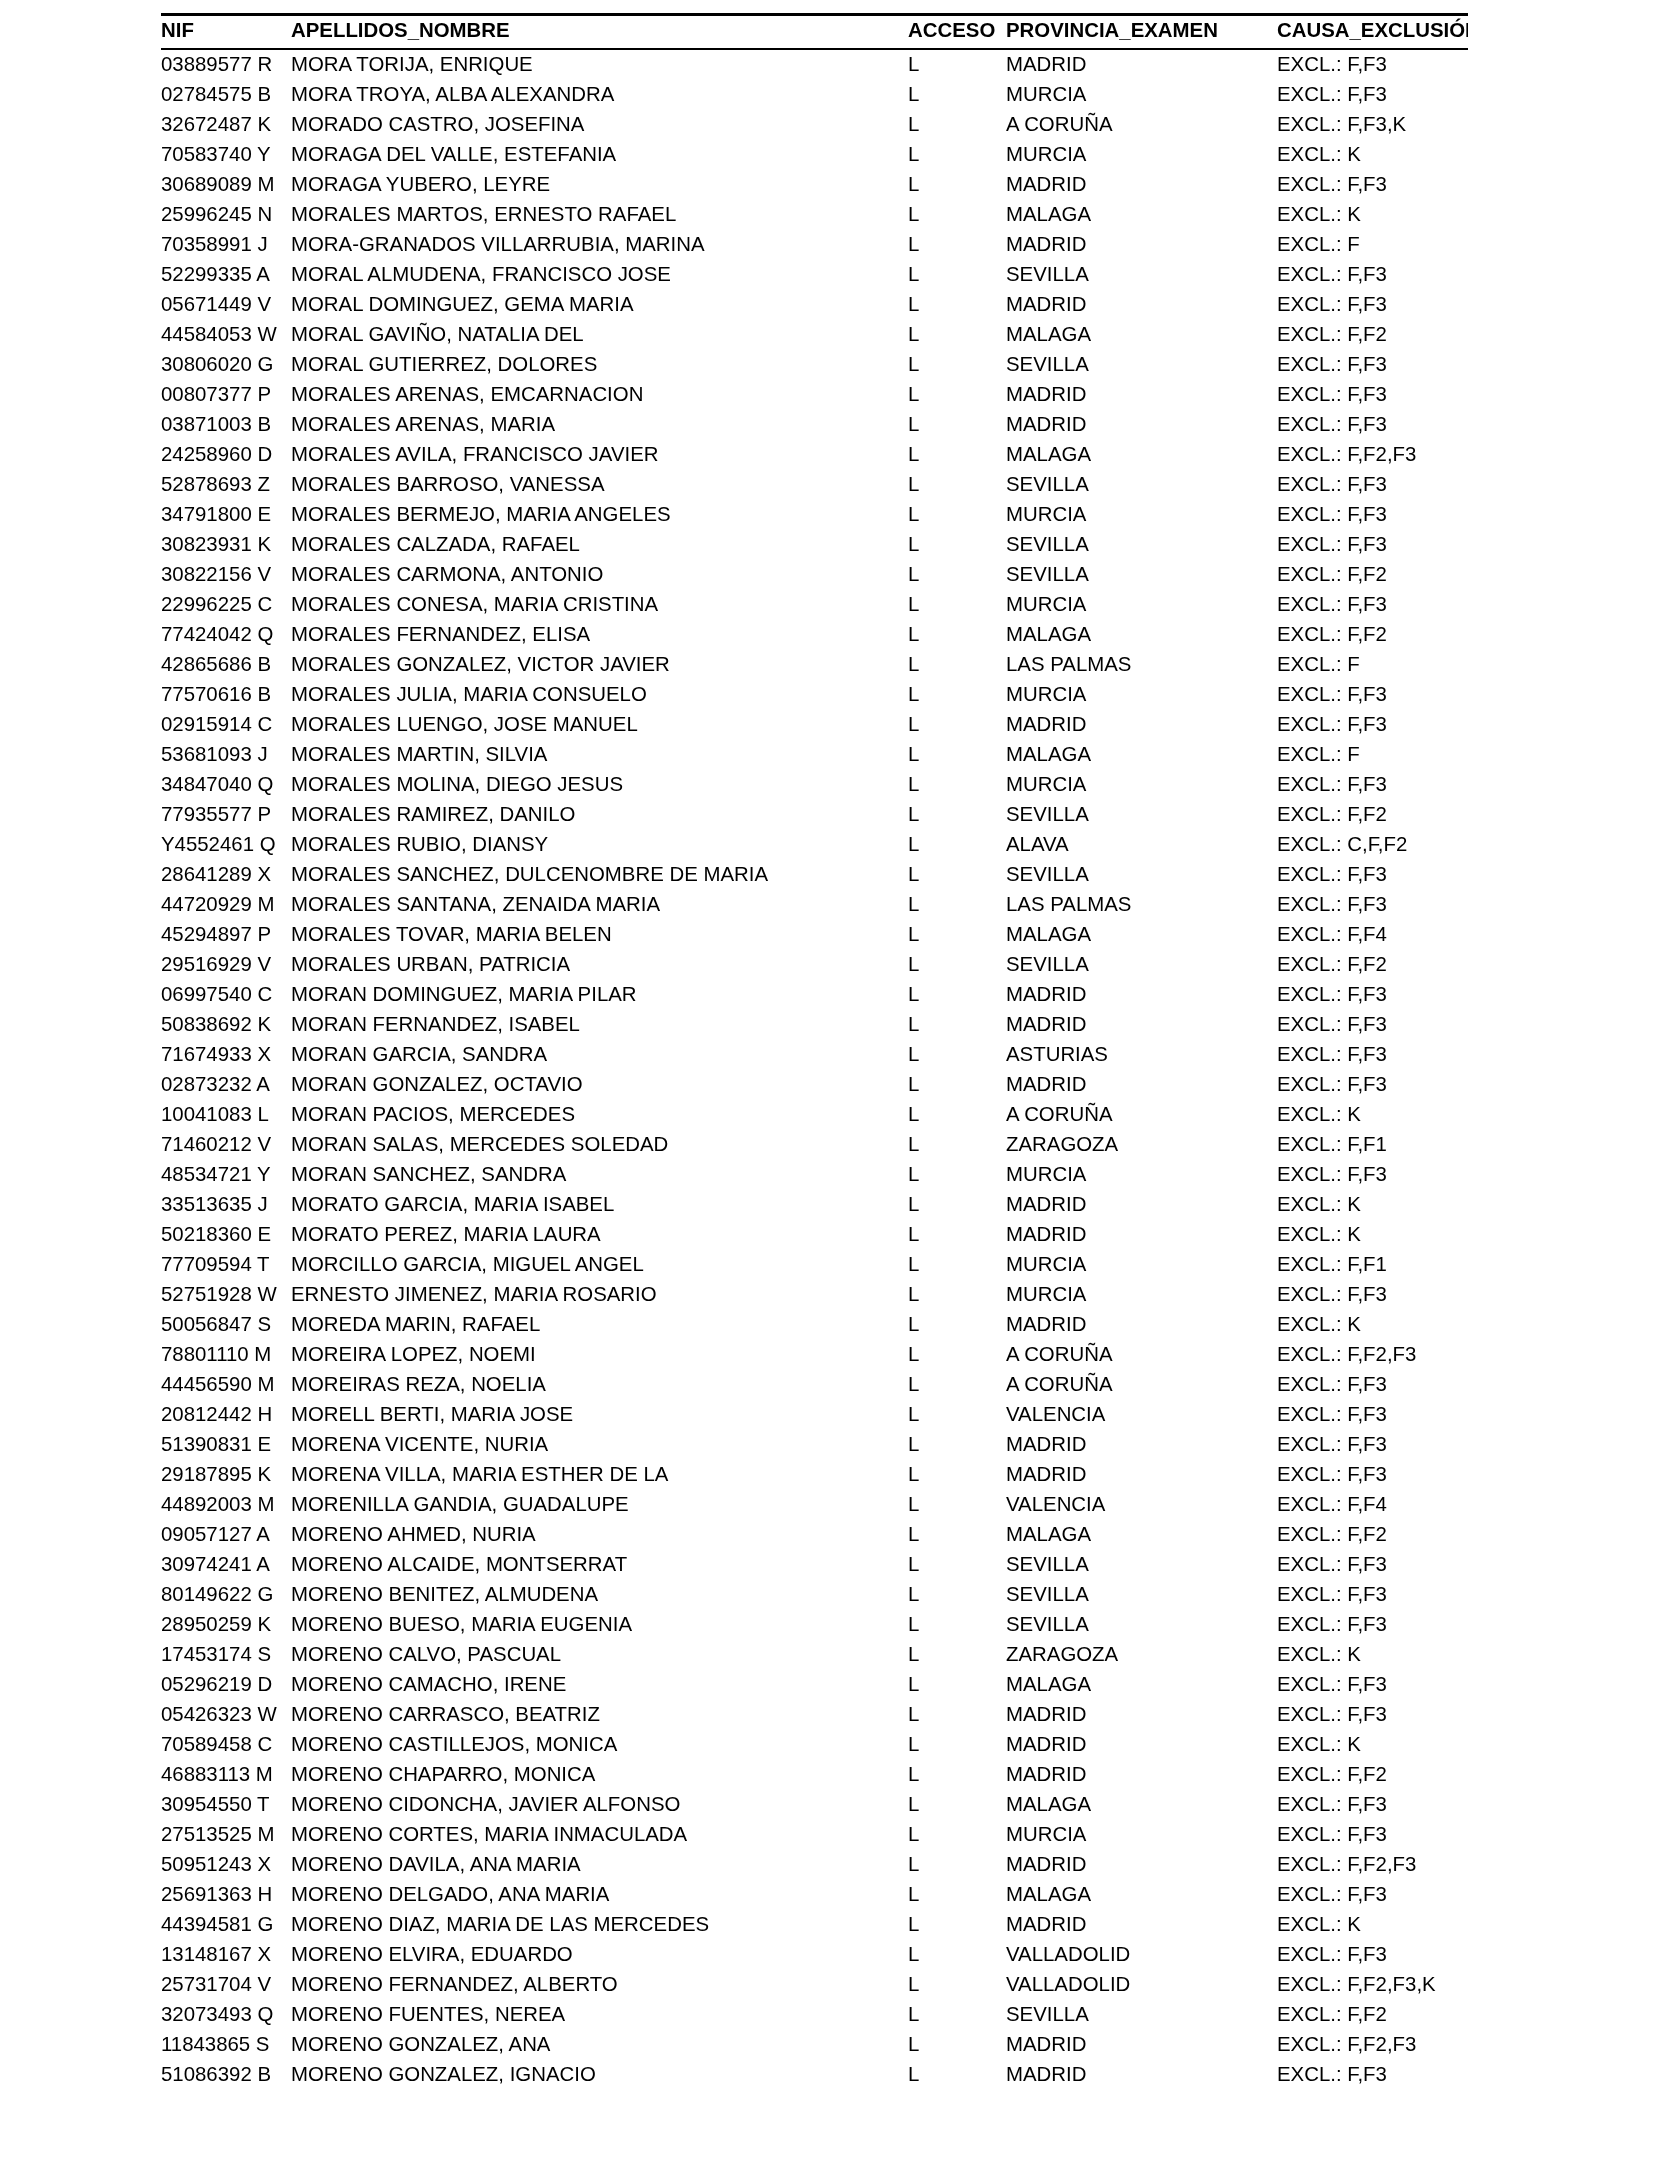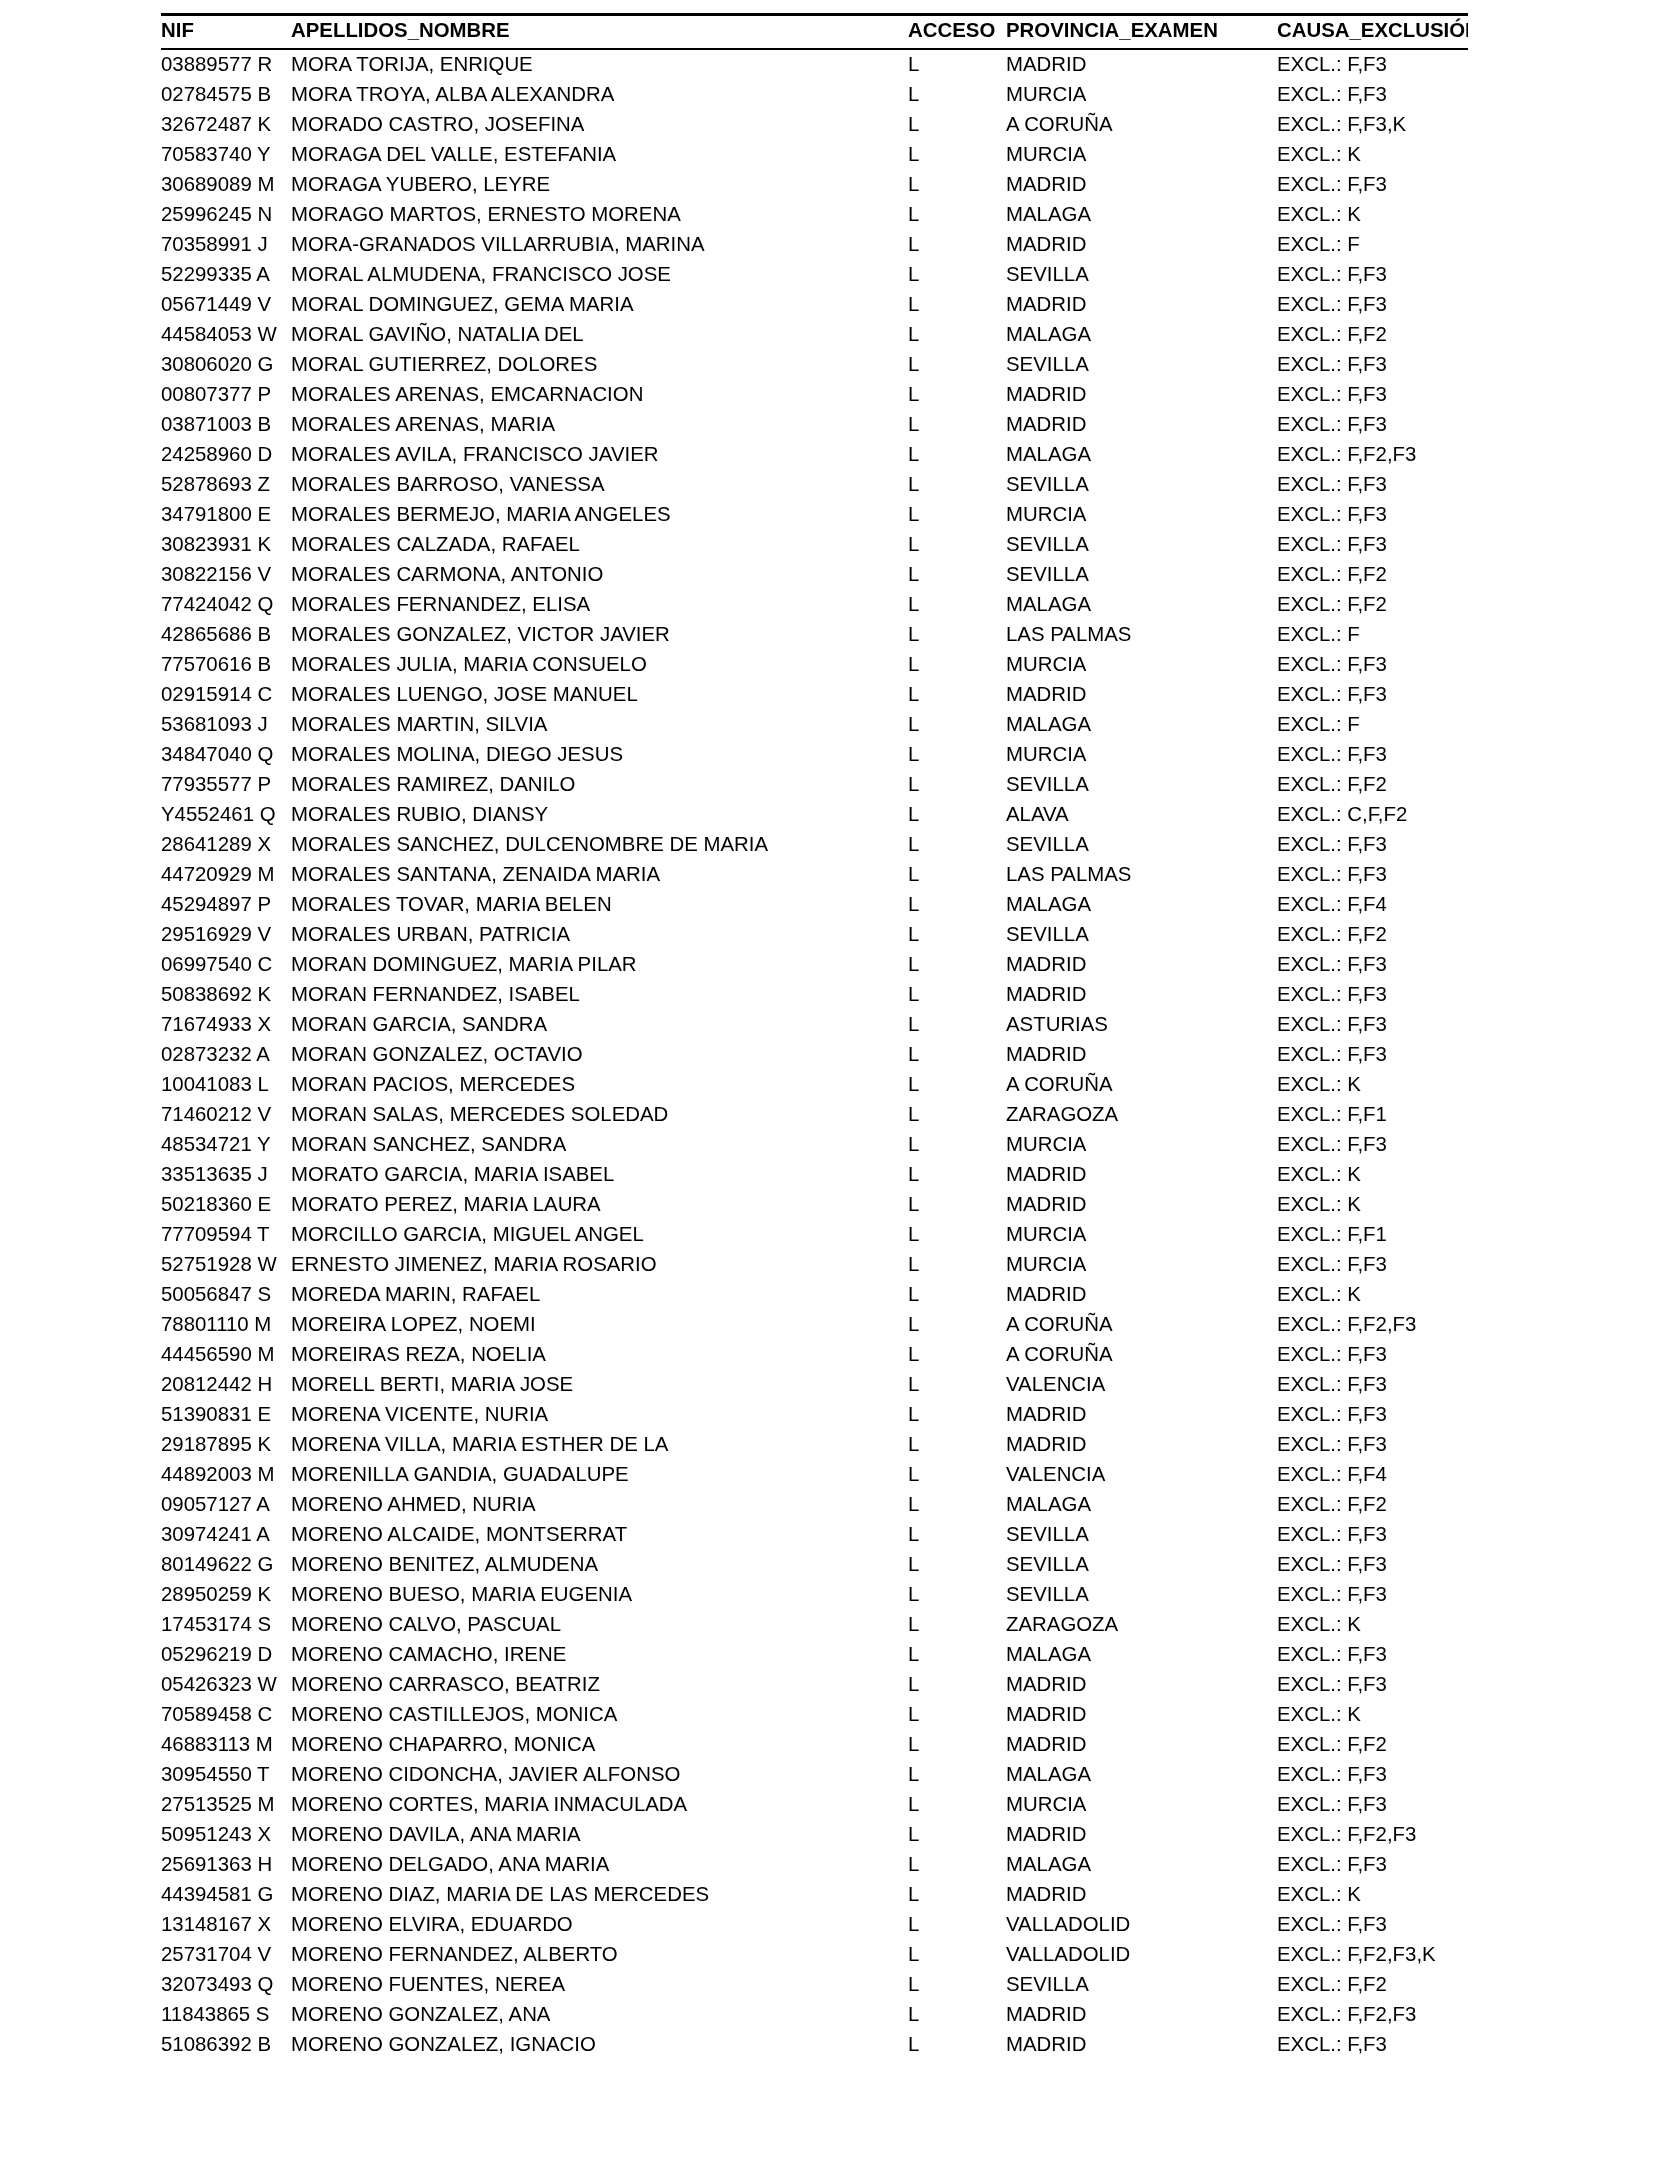--- a/index.html
+++ b/index.html
@@ -100,21 +100,21 @@
         </tr>
         <tr>
           <td>30689089 M</td>
           <td>MORAGA YUBERO, LEYRE</td>
           <td>L</td>
           <td>MADRID</td>
           <td>EXCL.: F,F3</td>
         </tr>
         <tr>
           <td>25996245 N</td>
-          <td>MORAGO MARTOS, ERNESTO MORENA</td>
+          <td>MORALES MARTOS, ERNESTO RAFAEL</td>
           <td>L</td>
           <td>MALAGA</td>
           <td>EXCL.: K</td>
         </tr>
         <tr>
           <td>70358991 J</td>
           <td>MORA-GRANADOS VILLARRUBIA, MARINA</td>
           <td>L</td>
           <td>MADRID</td>
           <td>EXCL.: F</td>
@@ -188,20 +188,27 @@
           <td>L</td>
           <td>SEVILLA</td>
           <td>EXCL.: F,F3</td>
         </tr>
         <tr>
           <td>30822156 V</td>
           <td>MORALES CARMONA, ANTONIO</td>
           <td>L</td>
           <td>SEVILLA</td>
           <td>EXCL.: F,F2</td>
+        </tr>
+        <tr>
+          <td>22996225 C</td>
+          <td>MORALES CONESA, MARIA CRISTINA</td>
+          <td>L</td>
+          <td>MURCIA</td>
+          <td>EXCL.: F,F3</td>
         </tr>
         <tr>
           <td>77424042 Q</td>
           <td>MORALES FERNANDEZ, ELISA</td>
           <td>L</td>
           <td>MALAGA</td>
           <td>EXCL.: F,F2</td>
         </tr>
         <tr>
           <td>42865686 B</td>

